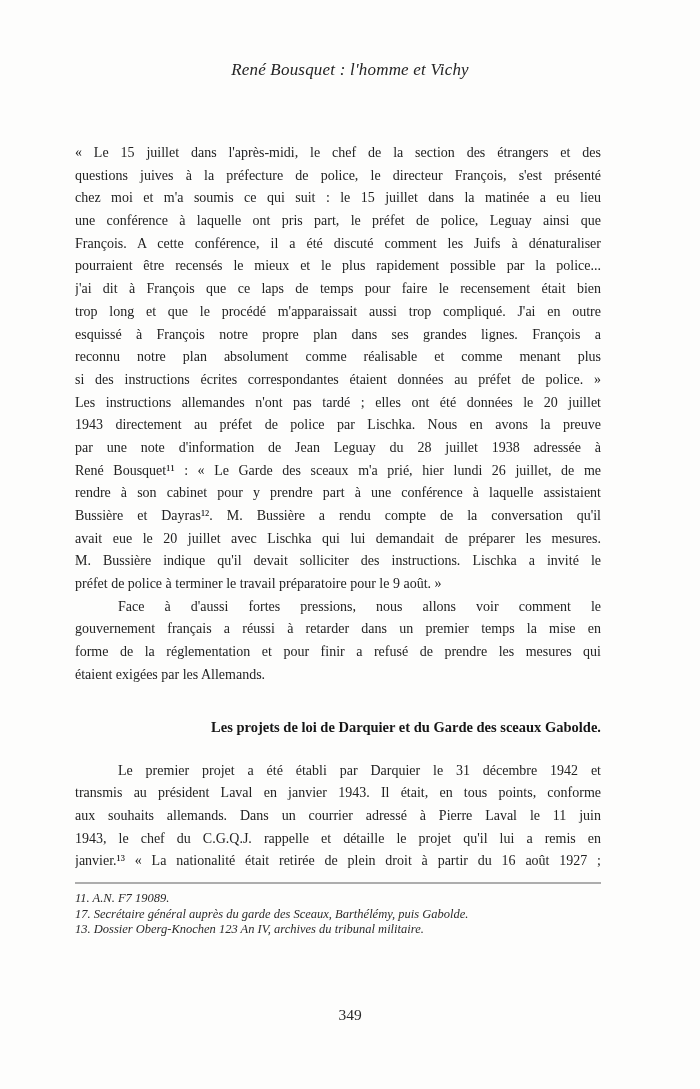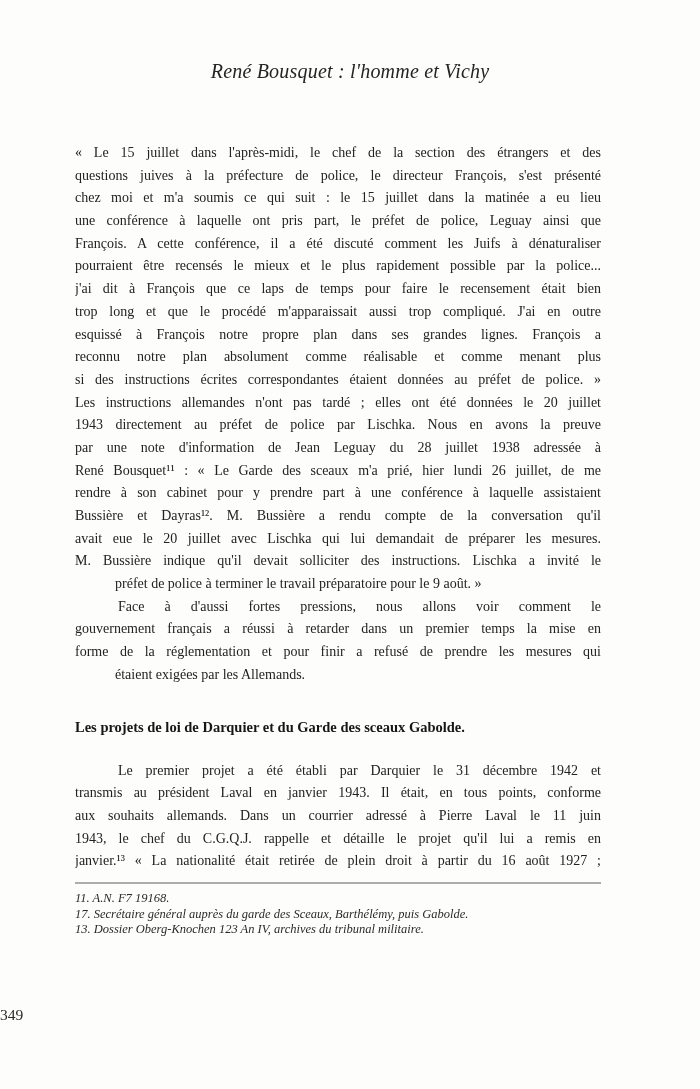--- a/index.html
+++ b/index.html
@@ -16,21 +16,21 @@
     font-family: "Liberation Serif", serif;
     overflow: hidden;
   }
   .running-header {
     position: absolute;
     top: 60px;
     left: 0;
     width: 700px;
     text-align: center;
     font-style: italic;
-    font-size: 20px;
+    font-size: 17px;
     letter-spacing: 0.2px;
     color: #242424;
   }
   .text-column {
     position: absolute;
     top: 142px;
     left: 75px;
     width: 526px;
     font-size: 14px;
     line-height: 22.7px;
@@ -38,30 +38,29 @@
   }
   .tline {
     height: 22.7px;
     overflow: hidden;
     text-align: justify;
     text-align-last: justify;
     white-space: normal;
   }
   .tline.last {
     text-align-last: auto;
-    margin-left: 40px;
   }
   .tline.indent {
     text-indent: 43px;
   }
   .section-heading {
     margin-top: 29px;
     margin-bottom: 21px;
     height: 23px;
-    text-align: left;
+    text-align: right;
     font-weight: bold;
     font-size: 14.5px;
     color: #161616;
   }
   .footnote-rule {
     margin-top: 9px;
     border: none;
     border-top: 2px solid #adadad;
     width: 100%;
     height: 0;
@@ -75,20 +74,21 @@
   }
   .footnote-line {
     height: 15.6px;
     overflow: hidden;
   }
   .page-number {
     position: absolute;
     top: 1006px;
     left: 0;
     width: 700px;
+    text-align: center;
     font-size: 15.5px;
     color: #2a2a2a;
   }
 </style>
 </head>
 <body>
 
 <div class="page">
 
   <div class="running-header">René Bousquet : l'homme et Vichy</div>
@@ -131,21 +131,21 @@
       <div class="tline indent">Le premier projet a été établi par Darquier le 31 décembre 1942 et</div>
       <div class="tline">transmis au président Laval en janvier 1943. Il était, en tous points, conforme</div>
       <div class="tline">aux souhaits allemands. Dans un courrier adressé à Pierre Laval le 11 juin</div>
       <div class="tline">1943, le chef du C.G.Q.J. rappelle et détaille le projet qu'il lui a remis en</div>
       <div class="tline">janvier.¹³ « La nationalité était retirée de plein droit à partir du 16 août 1927 ;</div>
     </div>
 
     <hr class="footnote-rule">
 
     <div class="footnotes">
-      <div class="footnote-line">11. A.N. F7 19168.</div>
+      <div class="footnote-line">11. A.N. F7 19089.</div>
       <div class="footnote-line">17. Secrétaire général auprès du garde des Sceaux, Barthélémy, puis Gabolde.</div>
       <div class="footnote-line">13. Dossier Oberg-Knochen 123 An IV, archives du tribunal militaire.</div>
     </div>
 
   </div>
 
   <div class="page-number">349</div>
 
 </div>
 

